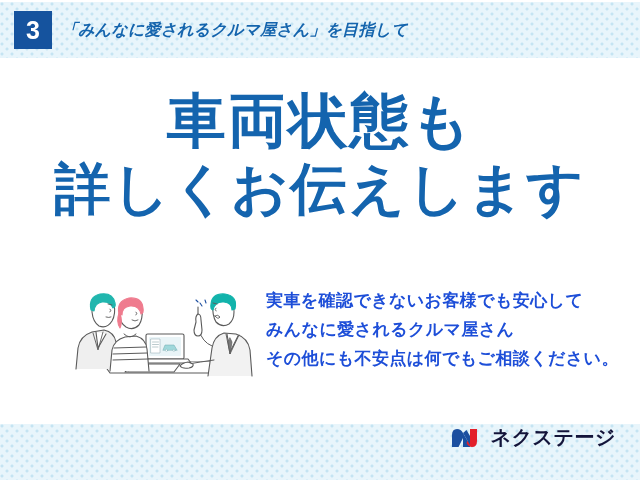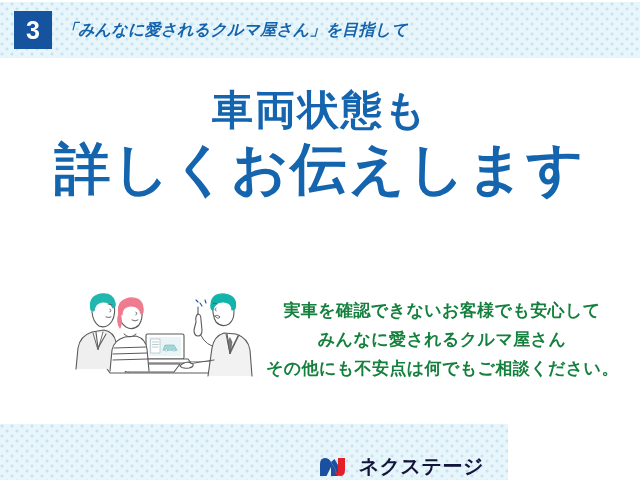--- a/index.html
+++ b/index.html
@@ -72,21 +72,21 @@
     left: 0;
     top: 88px;
     width: 640px;
     text-align: center;
     color: #1464ae;
     font-weight: bold;
     line-height: 1.12;
     letter-spacing: 2px;
   }
   #headline-line1 {
-    font-size: 41px;
+    font-size: 59px;
     display: block;
   }
   #headline-line2 {
     font-size: 56px;
     display: block;
     margin-top: 4px;
   }
 
   
   #illustration {
@@ -99,43 +99,42 @@
   #illustration svg {
     display: block;
     width: 198px;
     height: 112px;
   }
 
   
   #bodycopy {
     position: absolute;
     left: 266px;
-    top: 296px;
+    top: 286px;
     width: 352px;
-    color: #15803d;
+    color: #1d4ed8;
     font-size: 17px;
     font-weight: bold;
     line-height: 1.72;
     letter-spacing: 0.4px;
-    text-align: center;
   }
   #bodycopy .line {
     display: block;
     white-space: nowrap;
   }
 
   
   #footer {
     position: absolute;
     left: 0;
     top: 424px;
-    width: 508px;
+    width: 640px;
     height: 56px;
     display: flex;
-    align-items: flex-end;
+    align-items: flex-start;
     justify-content: flex-end;
   }
   #footer-logo {
     display: flex;
     align-items: center;
     margin-right: 24px;
   }
   #logo-mark {
     width: 34px;
     height: 24px;

